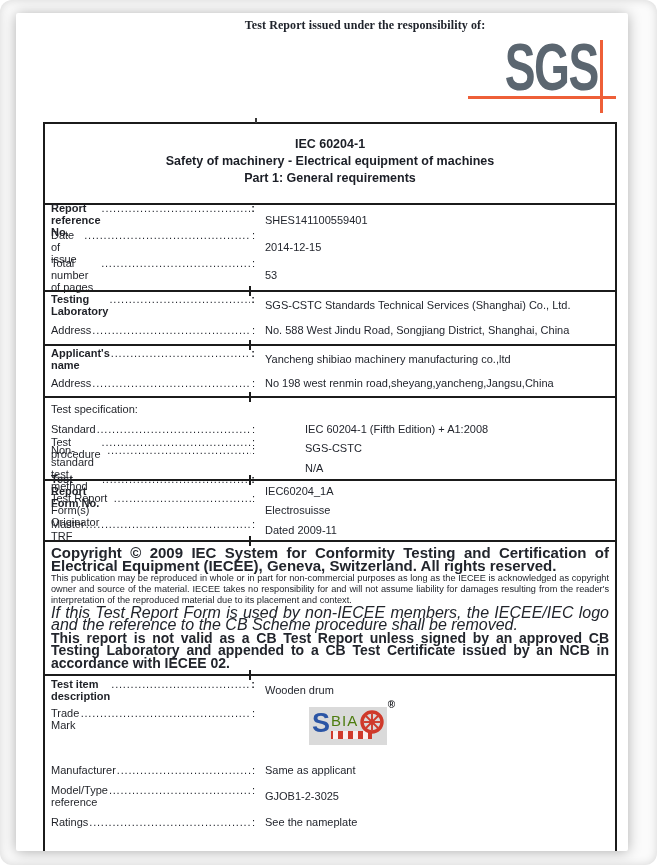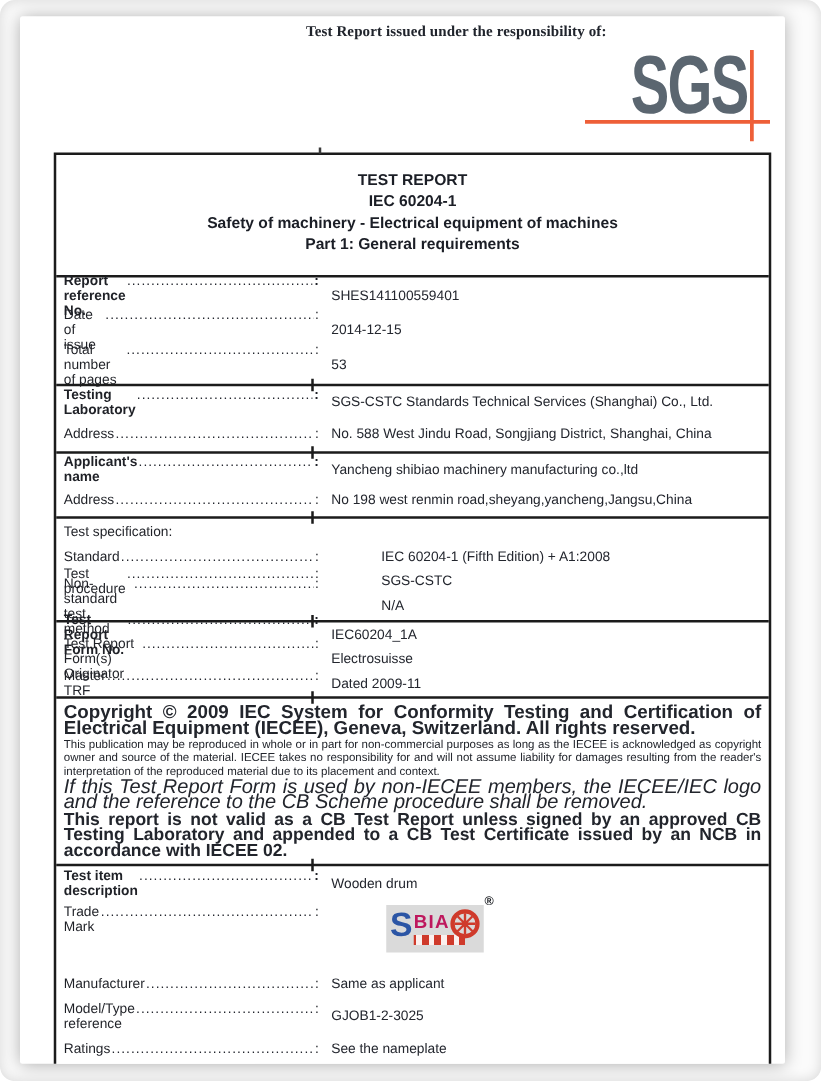--- a/index.html
+++ b/index.html
@@ -75,21 +75,21 @@
   .cp-n   { font-size:16px; line-height:12px;font-style:italic; }
   .cp-b2  { font-size:14px;  line-height:12.6px; font-weight:bold; }
 
   
   .frow.tm { height:50px; align-items:flex-start; padding-top:4px;gap:44px; }
   .tm-box {
     position:relative; width:78px; height:38px; background:#dadada;
     margin-left:10px; flex:0 0 auto;
   }
   .tm-s    { position:absolute; left:3px;  top:3px;  font-size:27px; line-height:27px; font-weight:bold; color:#2b55a5; }
-  .tm-rest { position:absolute; left:22px; top:6px;  font-size:15px; line-height:15px; font-weight:bold; letter-spacing:1px; color:#be185d; }
+  .tm-rest { position:absolute; left:22px; top:6px;  font-size:15px; line-height:15px; font-weight:normal; letter-spacing:1px; color:#4d7c0f; }
   .tm-band {
     position:absolute; left:22px; top:24px; width:41px; height:8px; background:#cf3a2b;
     background-image:repeating-linear-gradient(90deg, rgba(255,255,255,0) 0 2px, rgba(255,255,255,.92) 2px 6.5px, rgba(255,255,255,0) 6.5px 10px);
   }
   .tm-wheel { position:absolute; right:3px; top:3px; }
   .tm-reg { position:absolute; right:-8px; top:-8px; font-size:10px; font-weight:bold; color:#14161b; }
 </style>
 </head>
 <body>
 
@@ -100,21 +100,20 @@
 
     <div>
       <div class="sgs-text">SGS</div>
       <div class="sgs-hline"></div>
       <div class="sgs-vline"></div>
     </div>
 
     <div class="doc-table">
 
       <div class="title-block">
-        <div>TEST REPORT</div>
         <div>IEC 60204-1</div>
         <div>Safety of machinery - Electrical equipment of machines</div>
         <div>Part 1: General requirements</div>
       </div>
 
       <div class="sec rh27">
         <div class="frow">
           <div class="lbl b">
               <span class="lt">Report reference No.</span>
               <span class="dots"></span>

